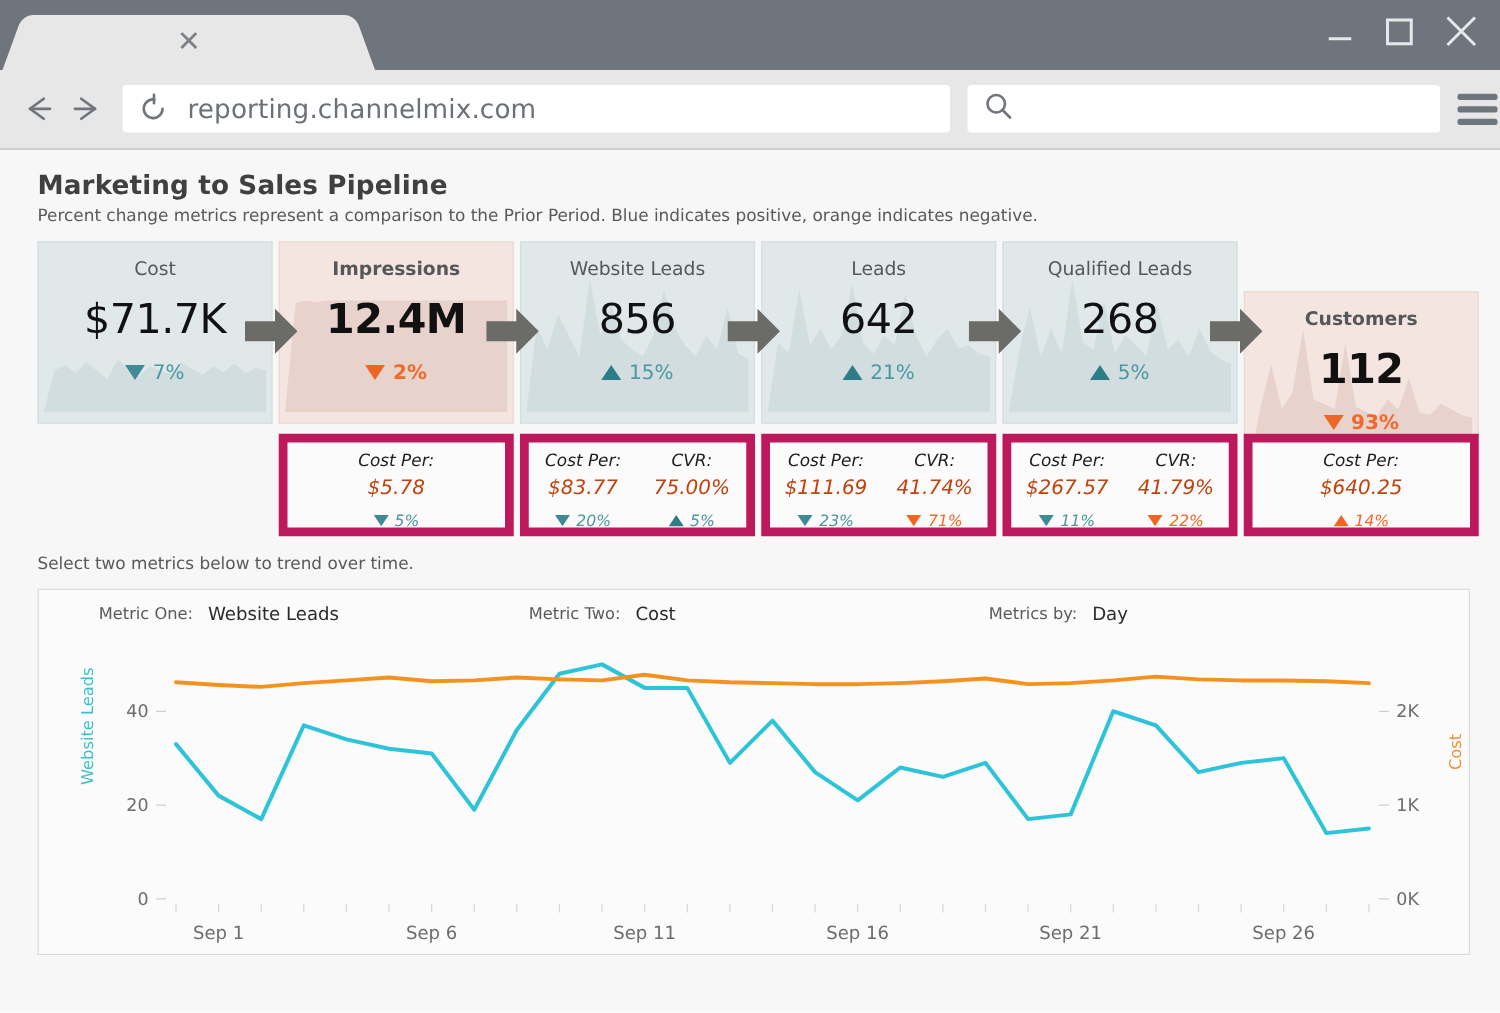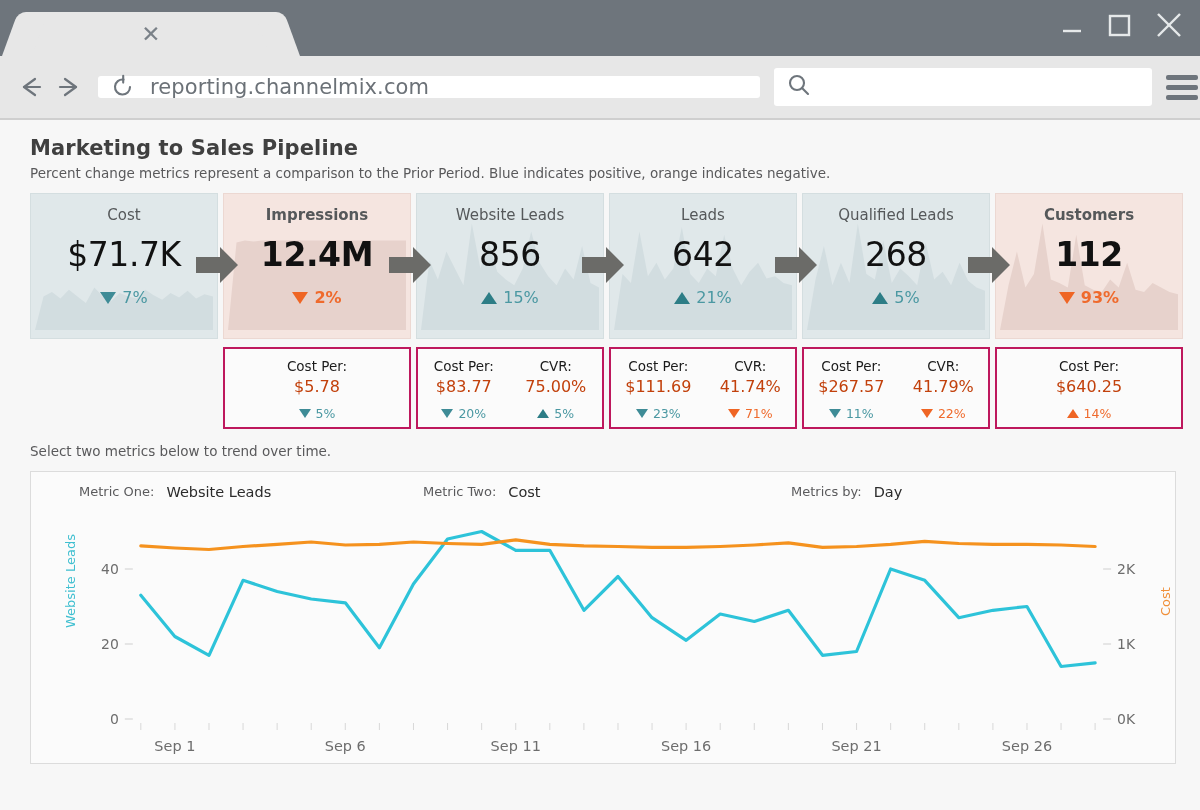--- a/index.html
+++ b/index.html
@@ -37,21 +37,21 @@
   }
   .wc { color:#e6e9ea; }
   .wc svg { display:block; }
 
   .toolbar {
     height: 62px; background:#e7e7e7; display:flex; align-items:center; padding: 0 16px; gap: 14px;
   }
   .navbtns { display:flex; align-items:center; gap: 8px; color:#6e757c; }
   .navbtns svg { display:block; }
   .urlbar {
-    flex: 0 0 662px; height: 22px; background:#fff; border-radius: 3px;
+    flex: 0 0 662px; height: 38px; background:#fff; border-radius: 3px;
     display:flex; align-items:center; padding: 0 12px; gap: 14px;
   }
   .reload { color:#6e757c; display:flex; }
   .urltext { font-size: 21px; color:#6b7177; letter-spacing: .1px; font-family:"DejaVu Sans","Liberation Sans",sans-serif; }
   .searchbar {
     flex: 0 0 378px; height: 38px; background:#fff; border-radius: 3px;
     display:flex; align-items:center; padding: 0 12px;
   }
   .hamburger { margin-left: auto; display:flex; flex-direction:column; gap:5px; padding-right: 4px;}
   .hamburger i { display:block; width:32px; height:5px; background:#6e757c; border-radius:2px; }
@@ -87,22 +87,22 @@
   .tri.down-o { border-left:8px solid transparent; border-right:8px solid transparent; border-top:12px solid #ef6524; }
   .teal { color:#4b98a2; }
   .orange { color:#ef6a2c; }
 
   .arrow { position:absolute; top:52px; width:42px; height:40px; z-index:5; }
   .arrow svg { display:block; }
 
   
   .subrow { position:relative; margin-top: 8px; height: 82px; }
   .scard {
-    position:absolute; top:0; height:82px; background:#fbfbfb; border:2px solid #be185d;
-    display:flex; align-items:flex-start; justify-content:space-around; padding-top:9px;
+    position:absolute; top:0; height:82px; background:#fbfbfb; border:7px solid #be185d;
+    display:flex; align-items:center; justify-content:space-around; padding-top:9px;font-style:italic;
   }
   .smetric { display:flex; flex-direction:column; align-items:center; }
   .sm-label { font-size:13.5px; color:#1b1b1b; }
   .sm-value { font-size:16px; color:#c2410c; margin-top:3px; }
   .sm-delta { font-size:12.5px; margin-top:10px; display:flex; align-items:center; gap:5px; }
   .tri.s-down-t { border-left:6px solid transparent; border-right:6px solid transparent; border-top:9px solid #3e8b96; }
   .tri.s-up-t   { border-left:6px solid transparent; border-right:6px solid transparent; border-bottom:9px solid #2d7d86; }
   .tri.s-down-o { border-left:6px solid transparent; border-right:6px solid transparent; border-top:9px solid #ef6524; }
   .tri.s-up-o   { border-left:6px solid transparent; border-right:6px solid transparent; border-bottom:9px solid #ef6524; }
 
@@ -300,21 +300,21 @@
               <span class="tri up-t"></span>
               <span>5%</span>
             </div>
           </div>
         </div>
         <div class="arrow" style="left: 938px;">
           <svg width="42" height="40" viewBox="0 0 42 40">
             <path d="M0,12 L24,12 L24,2 L42,20 L24,38 L24,28 L0,28 Z" fill="#6b6b68"></path>
           </svg>
         </div>
-        <div class="pcard red" style="left: 965px;">
+        <div class="pcard red" style="left: 965px; margin-top: 40px;">
           <div class="spark">
             <svg viewBox="0 0 180 112" preserveAspectRatio="none">
               <path d="M0,112 L0.0,112.0 L8.6,67.2 L17.1,33.6 L25.7,69.4 L34.3,56.0 L42.9,5.6 L51.4,61.6 L60.0,65.0 L68.6,69.4 L77.1,16.8 L85.7,67.2 L94.3,71.7 L102.9,73.9 L111.4,61.6 L120.0,69.4 L128.6,44.8 L137.1,71.7 L145.7,73.9 L154.3,65.0 L162.9,69.4 L171.4,73.9 L180.0,76.2 L180,112 Z" fill="#e7d2cc"></path>
             </svg>
           </div>
           <div class="pcard-inner">
             <div class="pc-title">Customers</div>
             <div class="pc-value">112</div>
             <div class="pc-delta orange">
               <span class="tri down-o"></span>

